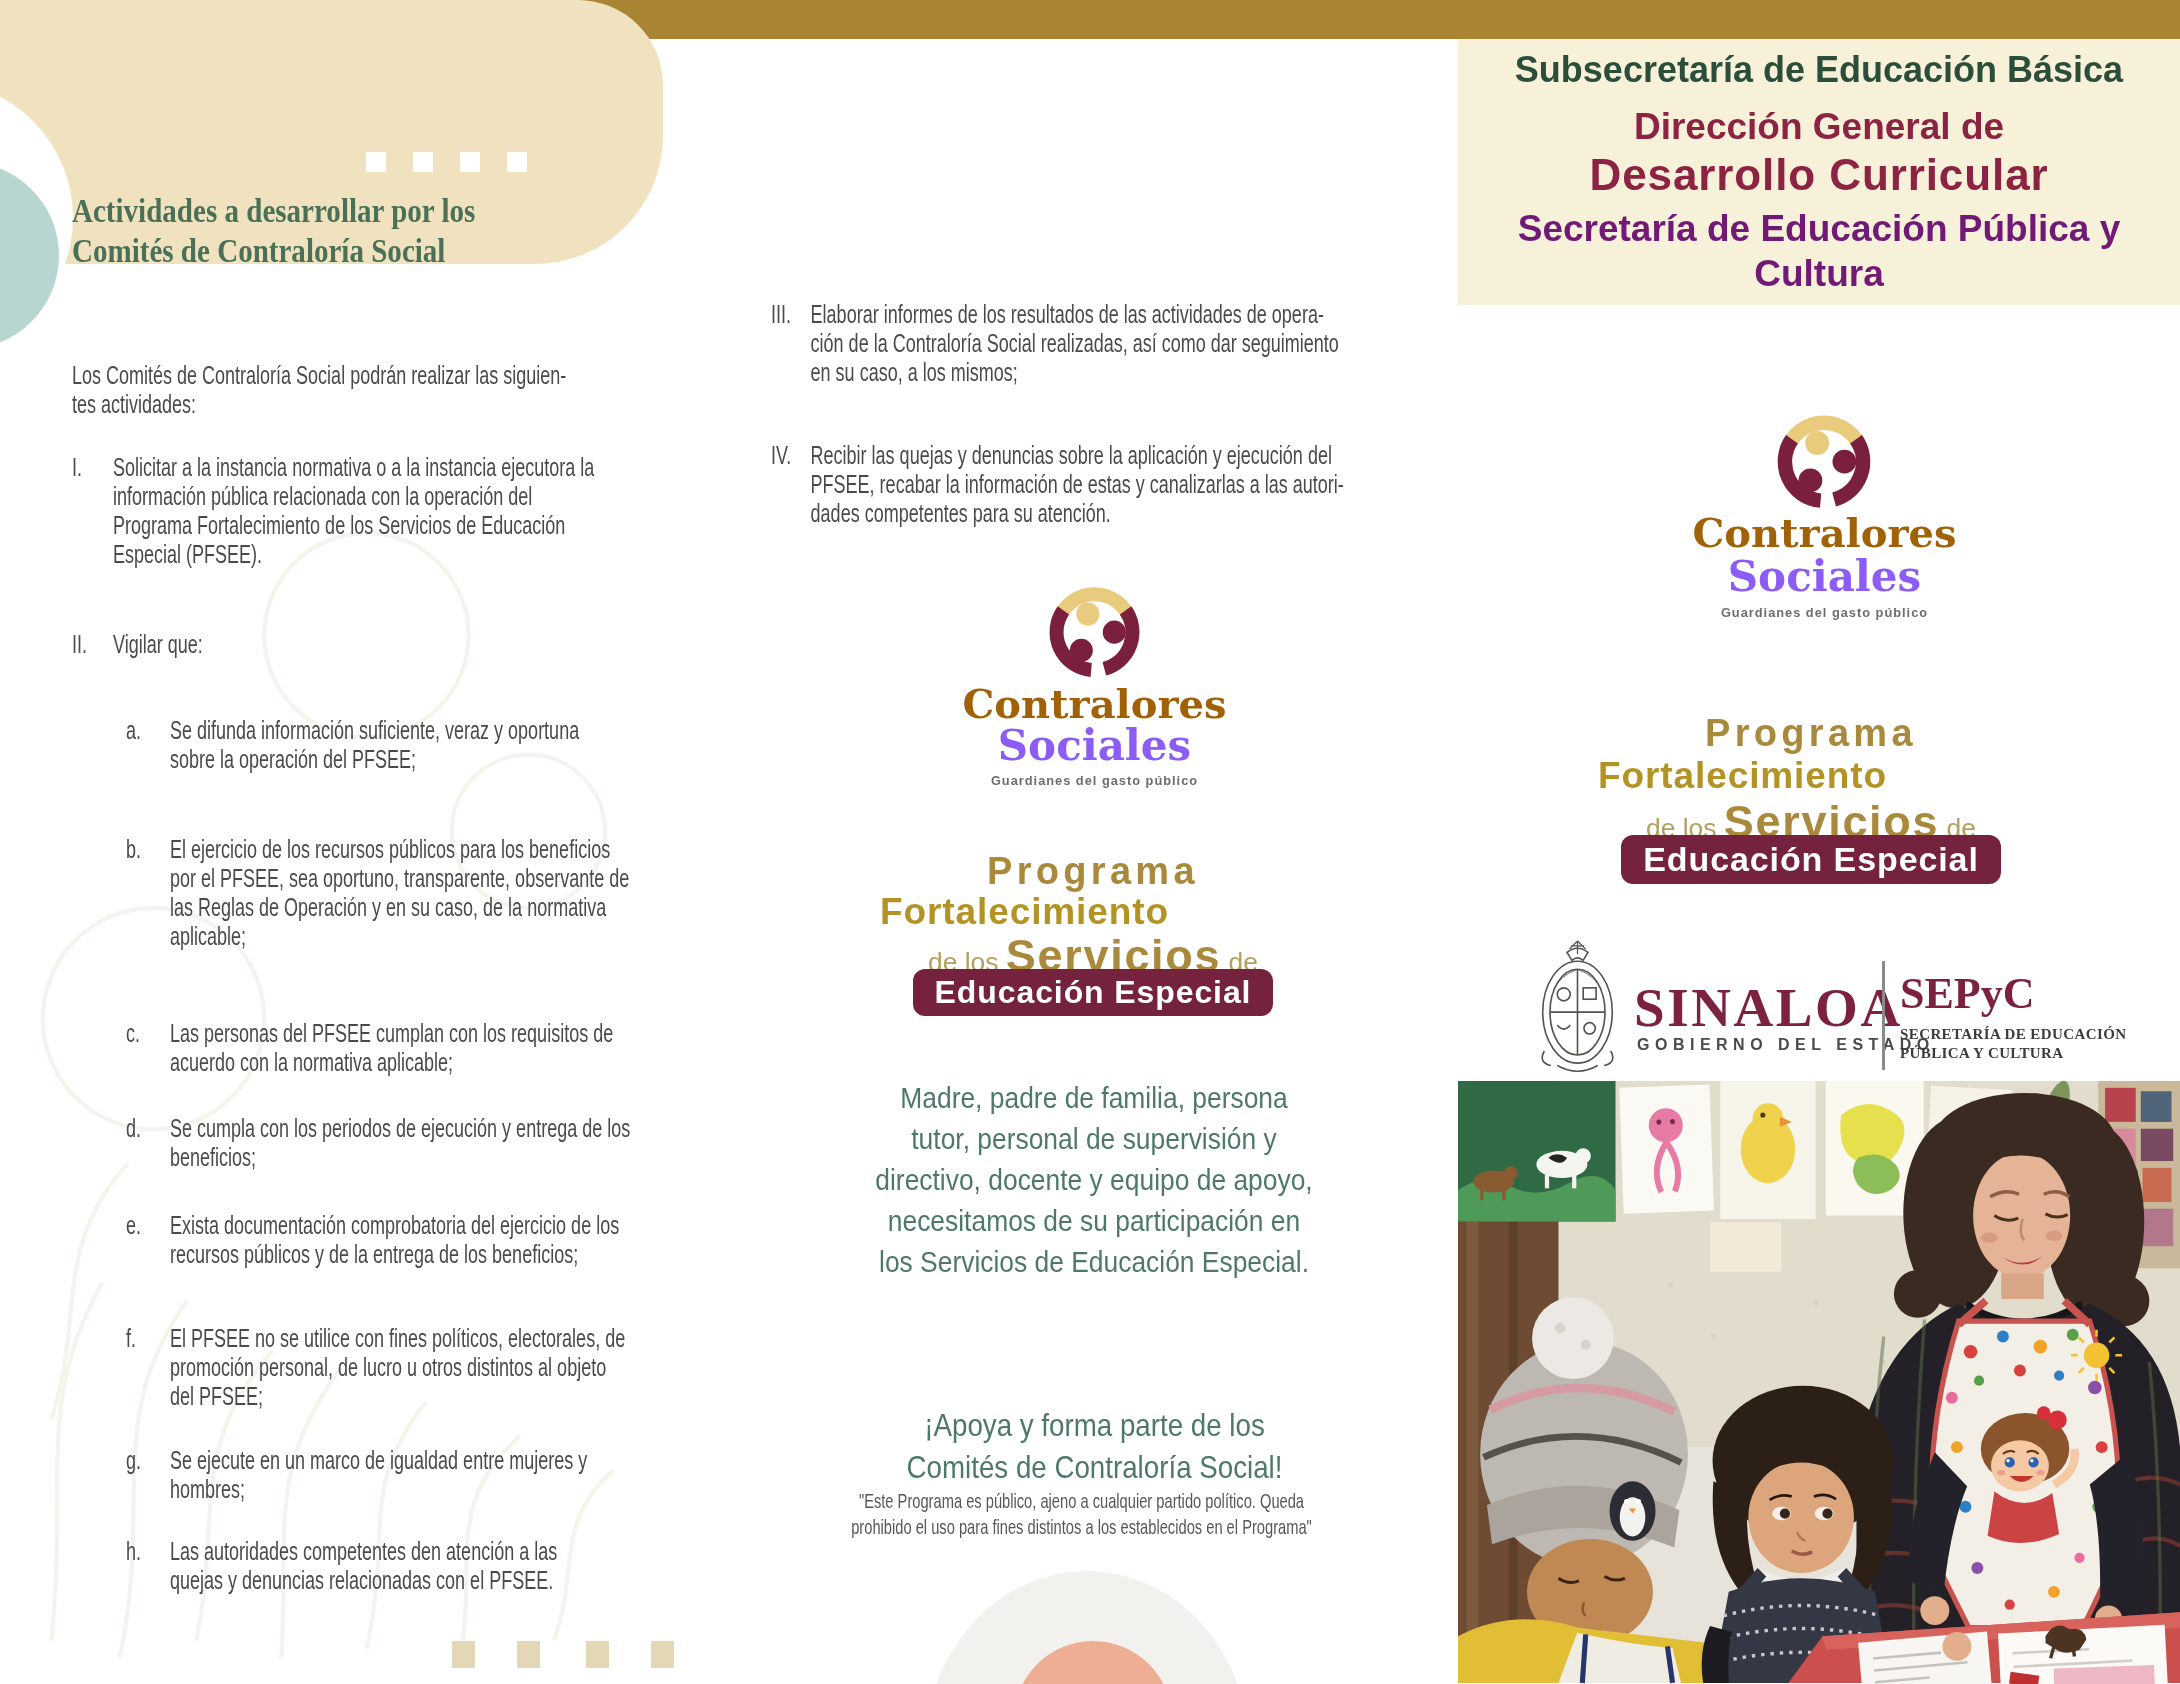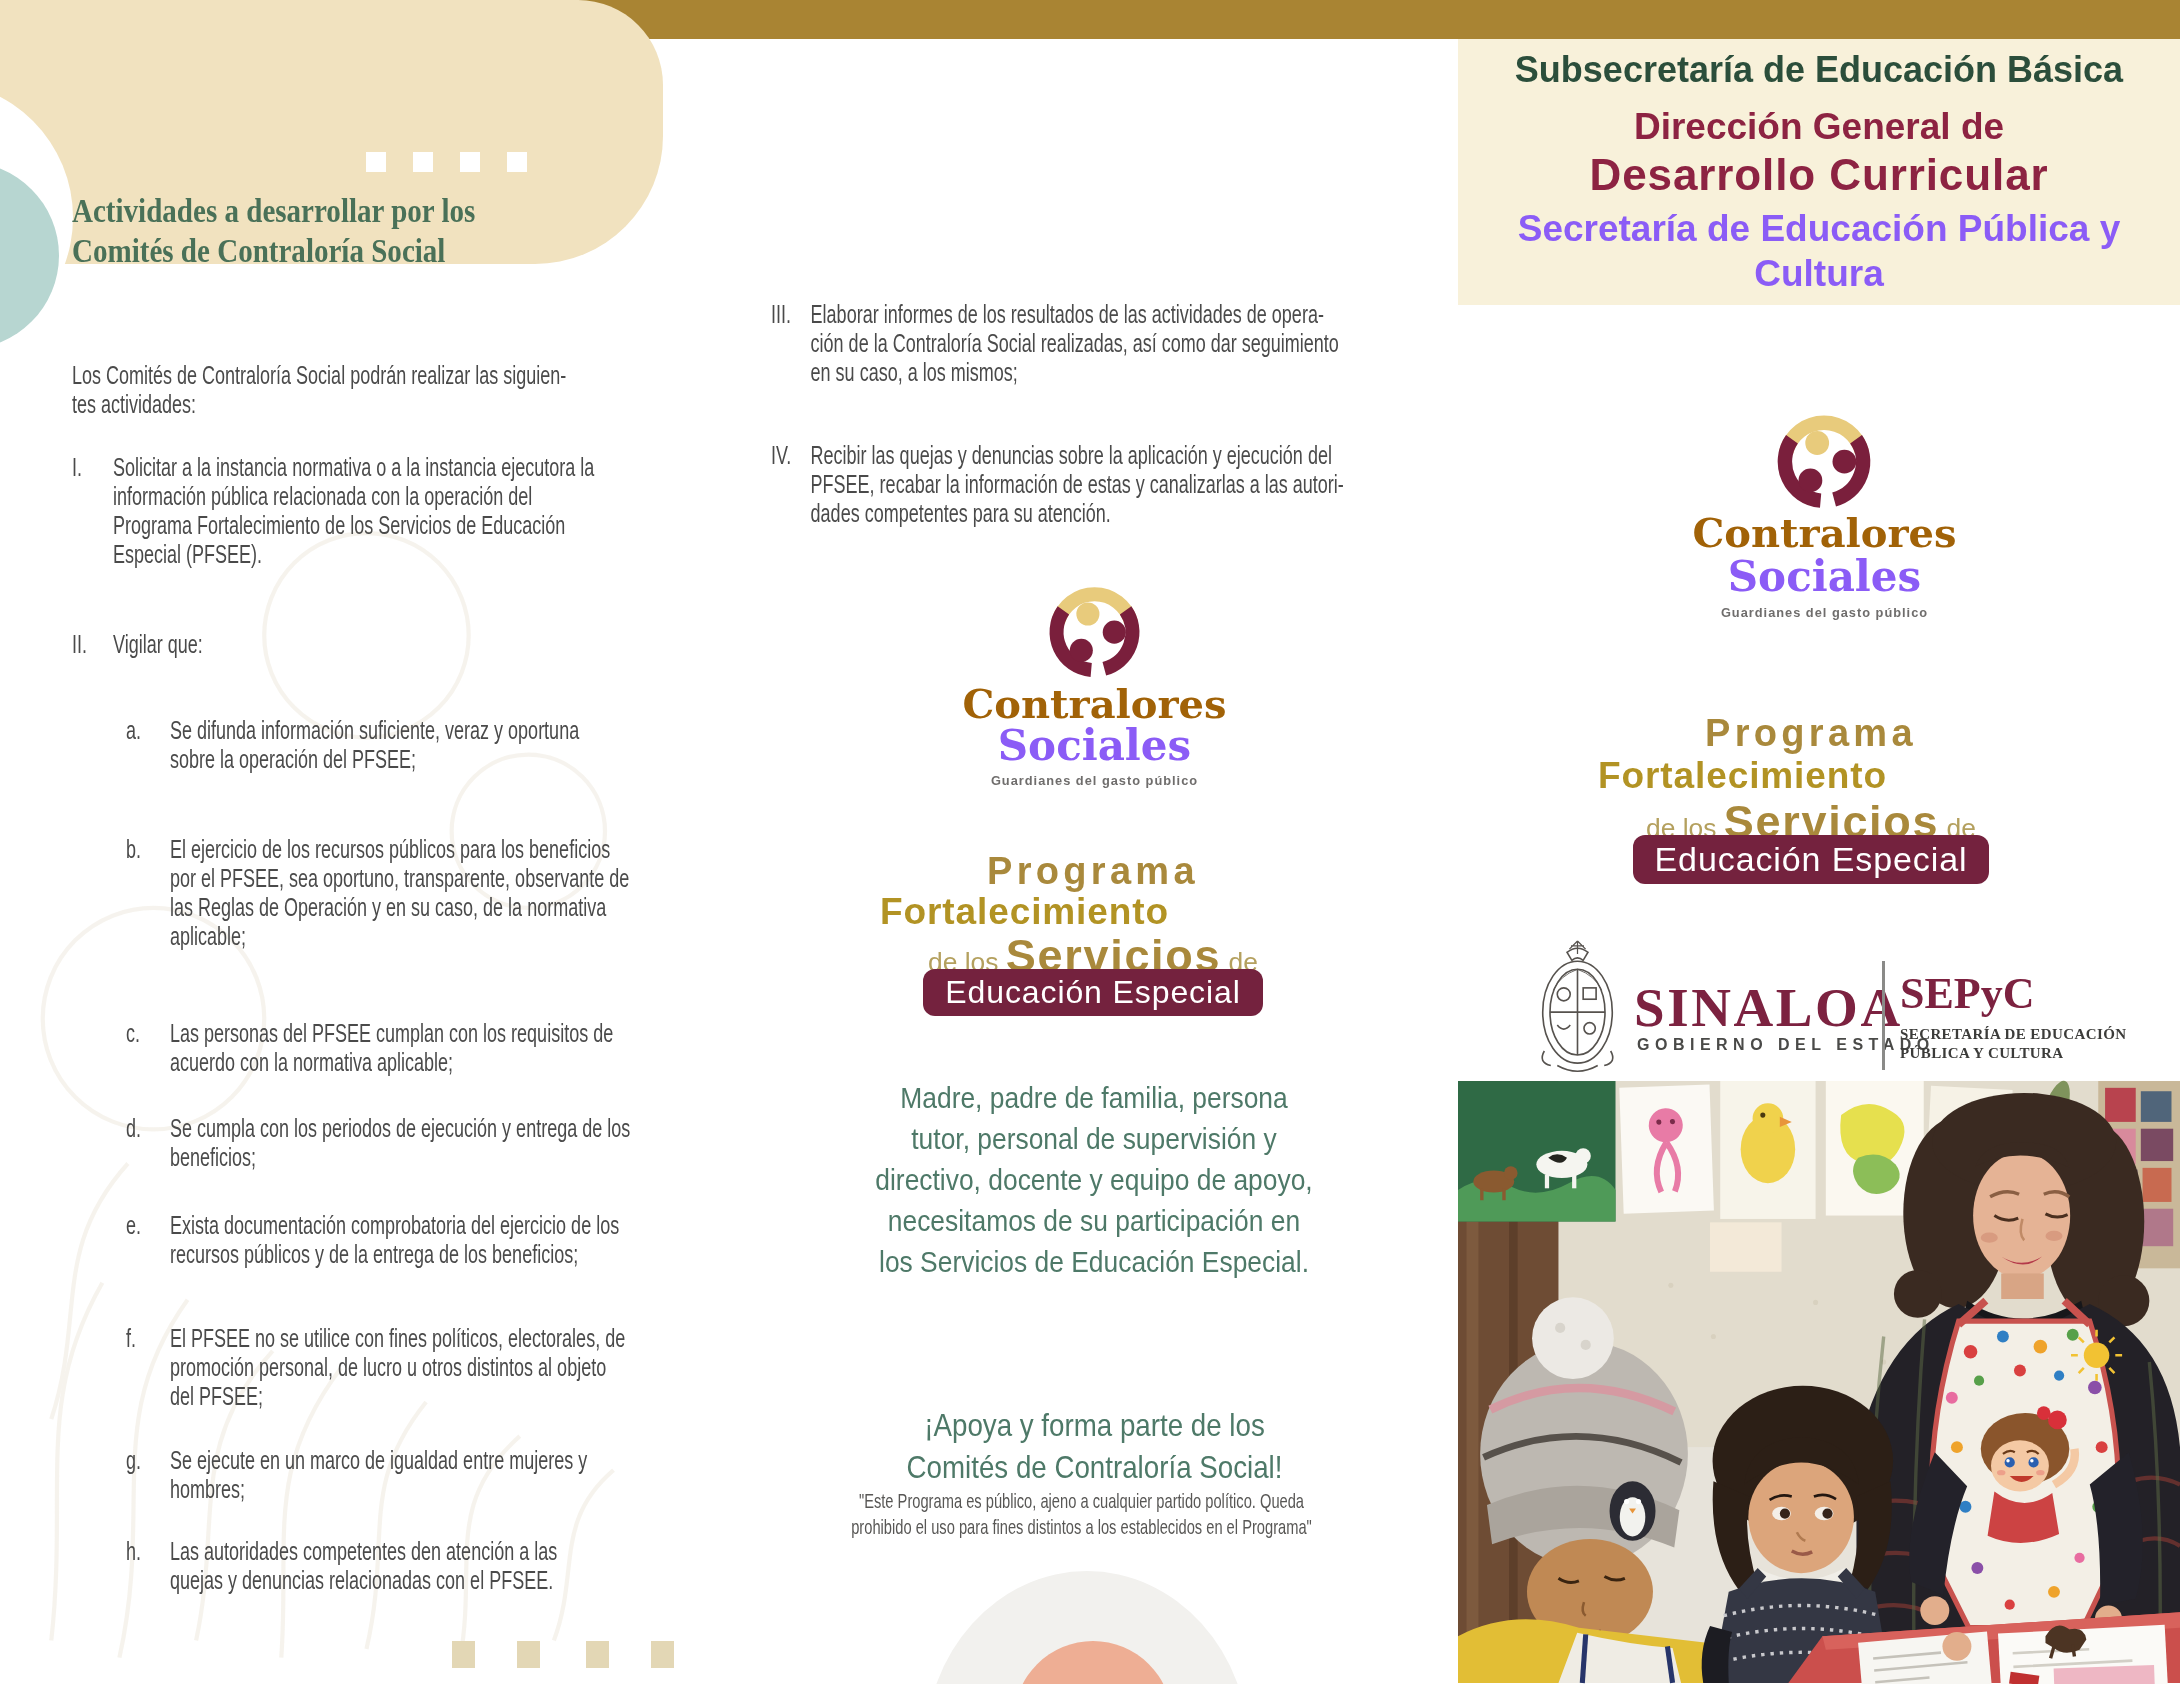--- a/index.html
+++ b/index.html
@@ -29,33 +29,33 @@
   
   .logo-title{font-family:"DejaVu Serif", serif;font-weight:bold;text-align:center;color:#a16207;}
   .logo-sub{font-family:"DejaVu Serif", serif;font-weight:bold;text-align:center;color:#8b5cf6;}
   .logo-tag{font-weight:bold;text-align:center;color:#6f6d6c;letter-spacing:1px;}
   .prog-1{font-weight:bold;text-align:center;color:#a9893c;letter-spacing:4.3px;}
   .prog-2{font-weight:bold;text-align:left;color:#b29324;letter-spacing:0.9px;}
   .prog-3{text-align:center;color:#b4a05e;}
   .prog-3 .big{font-size:45px;font-weight:bold;color:#a9893c;letter-spacing:1.7px;}
   .badge-wrap{text-align:center;}
   .badge{display:inline-block;background:#74223e;border-radius:12px;padding:5.1px 22px;
-         color:#ffffff;font-weight:normal;letter-spacing:0.9px;}
+         color:#ffffff;font-weight:bold;letter-spacing:0.9px;}
   .green-block{color:#4e7968;text-align:center;white-space:pre-line;}
   #disclaimer{color:#585755;text-align:center;white-space:pre-line;}
   
   #botellipse{left:925px;top:1571px;width:324px;height:358px;border-radius:50%;background:#f2f1ee;}
   #botsalmon{left:1014px;top:1641px;width:158px;height:158px;border-radius:50%;background:#eeae94;}
   
   #creampanel{left:1458px;top:39px;width:722px;height:266px;background:#f8f1da;}
   .rhead{left:1458px;width:722px;text-align:center;font-weight:bold;white-space:pre-line;}
   #rh1{top:49px;font-size:36px;color:#2b4e3b;}
   #rh2{top:106px;font-size:37px;color:#8d2342;}
   #rh3{top:150px;font-size:44px;color:#8d2342;letter-spacing:0.9px;}
-  #rh4{top:206px;font-size:37px;line-height:45px;color:#8b5cf6;}
+  #rh4{top:206px;font-size:37px;line-height:45px;color:#701a75;}
   
   #sin-name{font-family:"Liberation Serif", serif;font-weight:bold;color:#7c2240;
             font-size:55px;letter-spacing:2.6px;}
   #sin-sub{font-size:16px;font-weight:600;letter-spacing:5.5px;color:#4a4a48;}
   #sin-div{width:2.6px;height:109px;background:#8a8a88;}
   #sepyc{font-family:"Liberation Serif", serif;font-weight:bold;color:#7c2240;font-size:44px;}
   .sepyc-sub{font-family:"Liberation Serif", serif;font-weight:bold;color:#3c3c3a;
              font-size:15px;letter-spacing:0.4px;}
 </style>
 </head>

